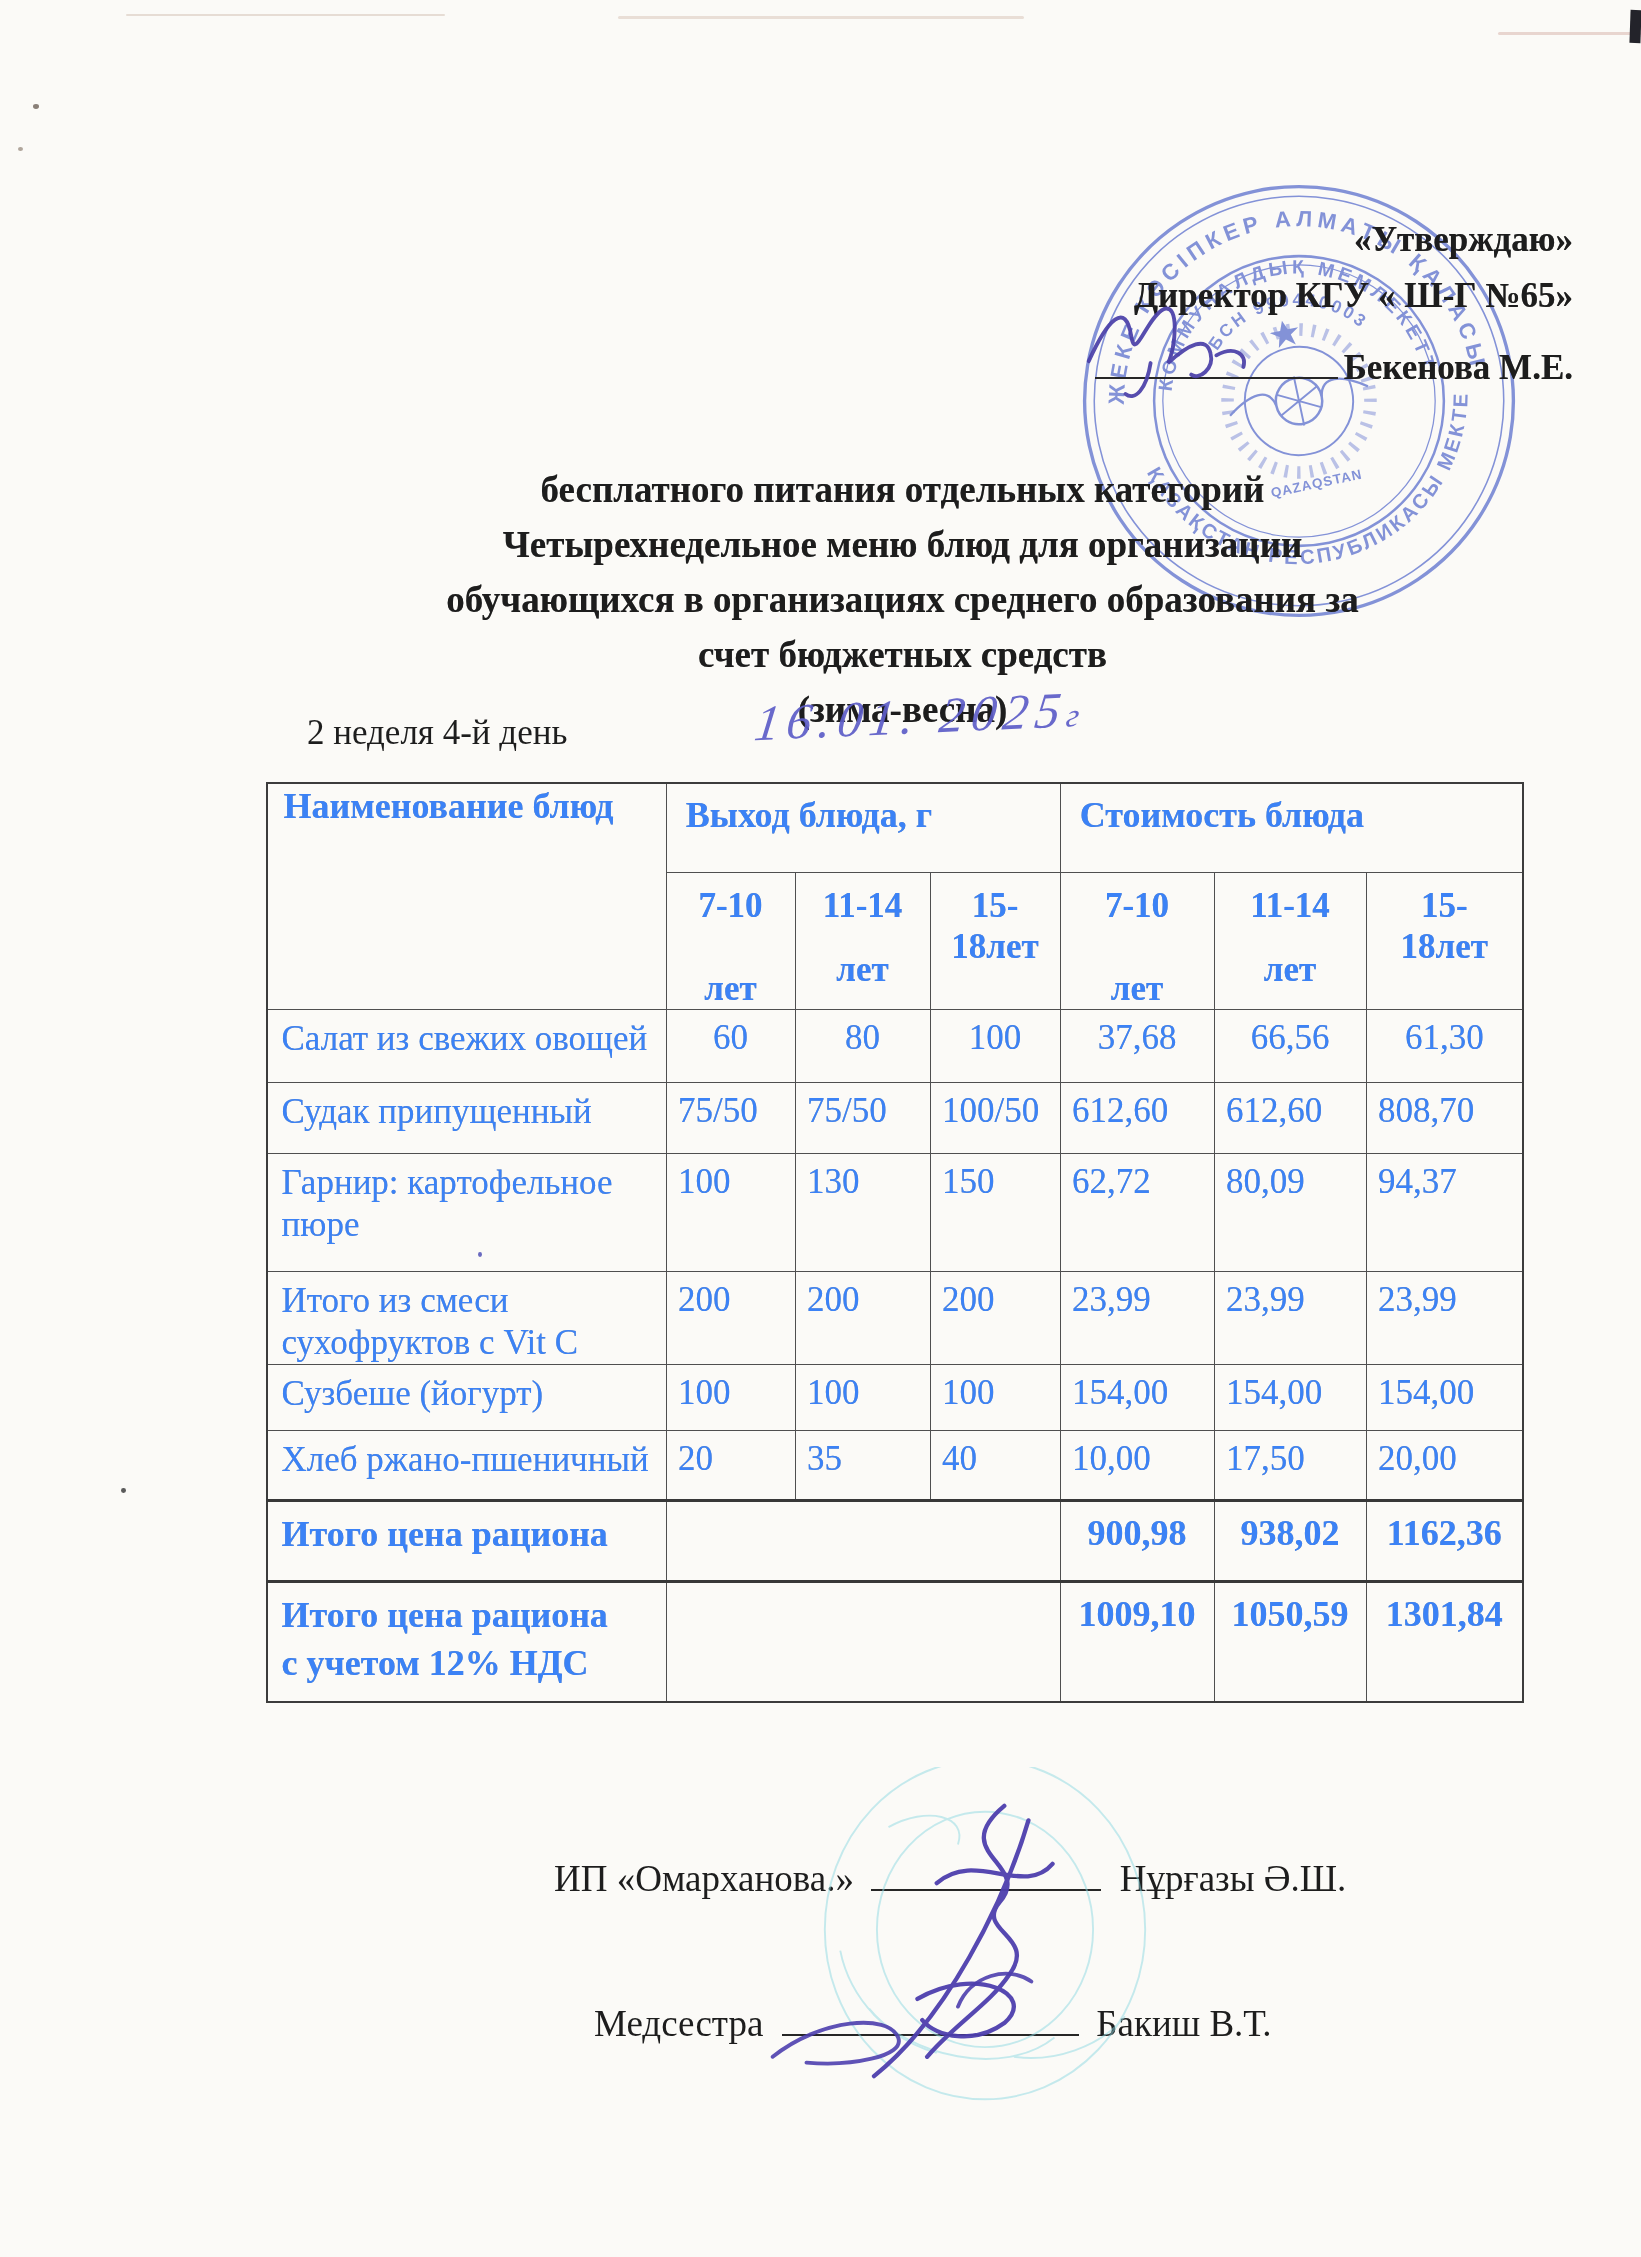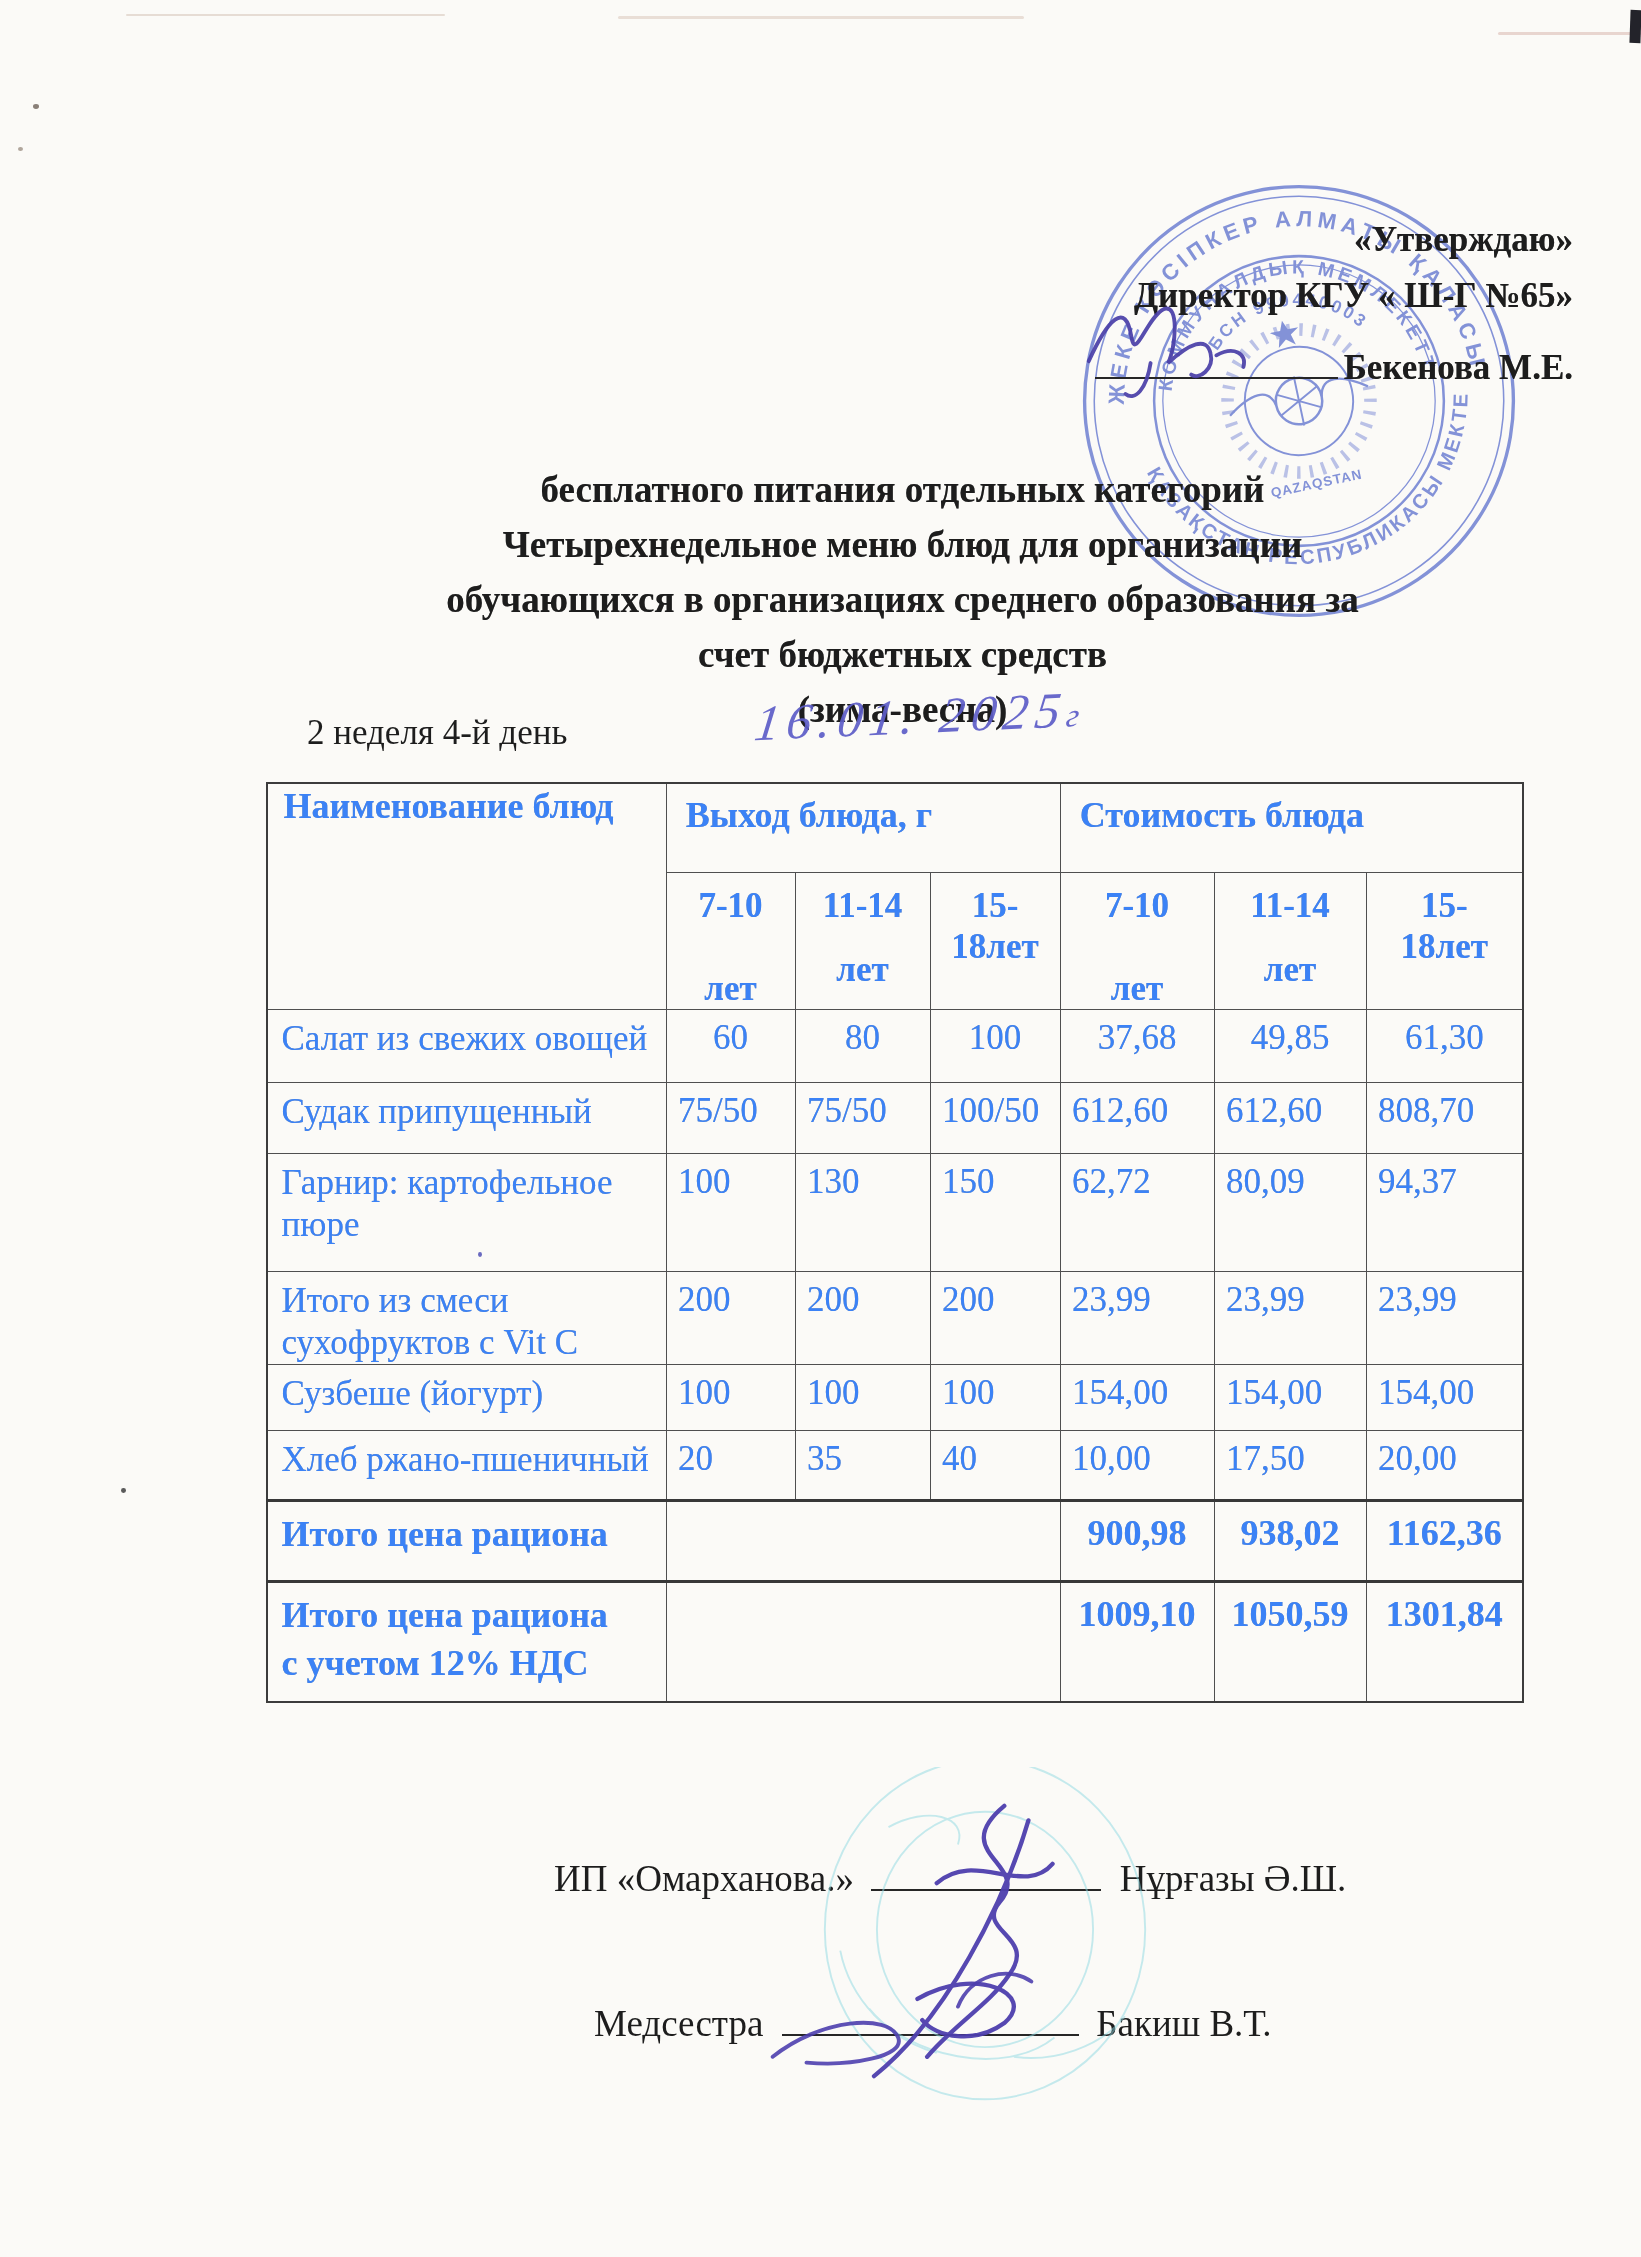--- a/index.html
+++ b/index.html
@@ -158,21 +158,21 @@
       <td class="c-age age1"><span>11-14</span><span class="age-b">лет</span></td>
       <td class="c-age age2"><span>15-</span><span class="age-b">18лет</span></td>
     </tr>
 
     <tr class="rd0">
       <td class="c-name">Салат  из свежих овощей</td>
       <td class="c-num">60</td>
       <td class="c-num">80</td>
       <td class="c-num">100</td>
       <td class="c-num">37,68</td>
-      <td class="c-num">49,85</td>
+      <td class="c-num">66,56</td>
       <td class="c-num">61,30</td>
     </tr>
     <tr class="rd1">
       <td class="c-name">Судак припущенный</td>
       <td class="c-num">75/50</td>
       <td class="c-num">75/50</td>
       <td class="c-num">100/50</td>
       <td class="c-num">612,60</td>
       <td class="c-num">612,60</td>
       <td class="c-num">808,70</td>

